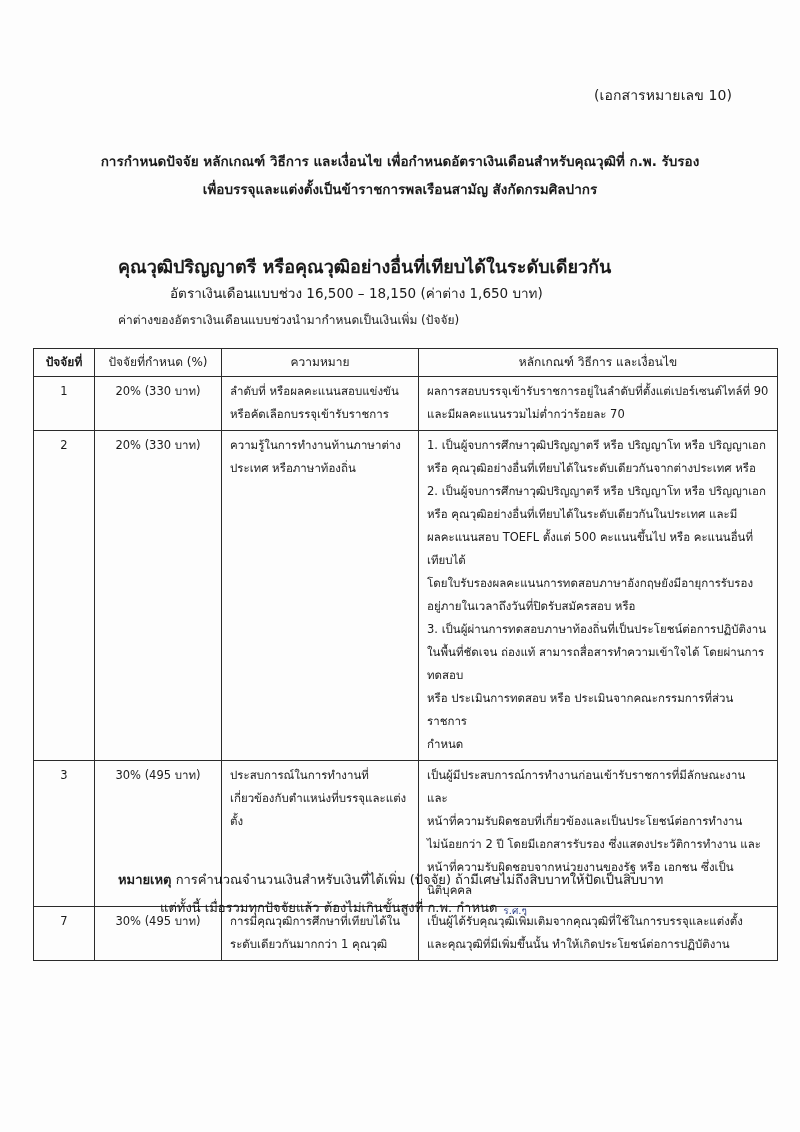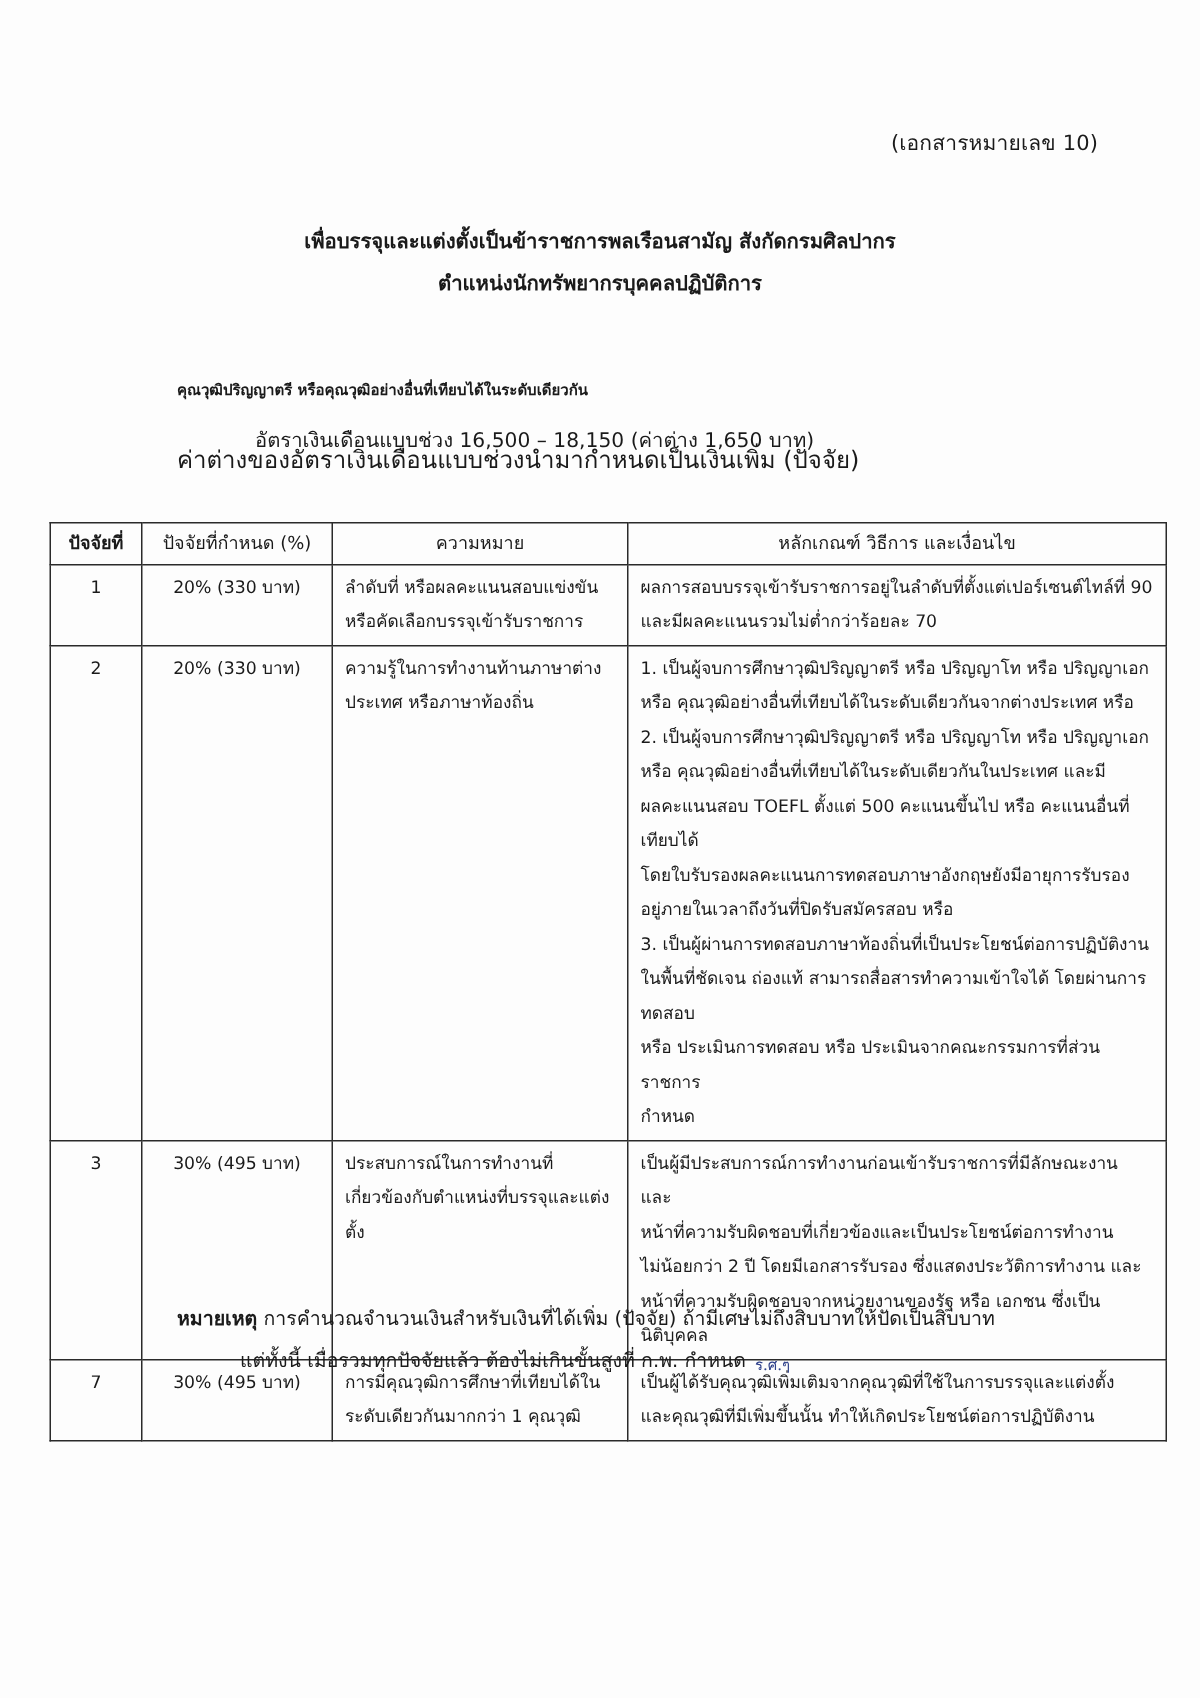--- a/index.html
+++ b/index.html
@@ -11,27 +11,27 @@
     .page { position: absolute; left: 0; top: 0; width: 800px; height: 1132px; background: #fdfdfd; }
     .doc-number {
       position: absolute; right: 68px; top: 84px;
       font-size: 14px; letter-spacing: 0.1px;
     }
     .title-block {
       position: absolute; left: 0; top: 147px; width: 800px; text-align: center;
       font-weight: bold; font-size: 13.5px; line-height: 28px;
     }
     .qual {
-      position: absolute; left: 118px; top: 252px; font-weight: bold; font-size: 10px;
+      position: absolute; left: 118px; top: 252px; font-weight: bold; font-size: 18px;
     }
     .salary {
       position: absolute; left: 170px; top: 282px; font-size: 13.5px; text-align: right;
     }
     .diff {
-      position: absolute; left: 118px; top: 294px; font-size: 16px; text-align: center;
+      position: absolute; left: 118px; top: 310px; font-size: 12px; text-align: center;
     }
     table.factors {
       position: absolute; left: 33px; top: 348px;
       width: 745px; border-collapse: collapse; font-size: 11.5px;
     }
     table.factors th, table.factors td {
       border: 1px solid #2a2a2a; vertical-align: top; padding: 3px 8px 4px 8px;
       line-height: 23px; font-weight: normal;
     }
     table.factors th { text-align: center; font-size: 12px; padding-top: 2px; padding-bottom: 2px; }
@@ -53,22 +53,22 @@
     }
   </style>
 </head>
 <body>
 
 <div class="page">
 
   <div class="doc-number">(เอกสารหมายเลข 10)</div>
 
   <div class="title-block">
+    <div>การกำหนดปัจจัย หลักเกณฑ์ วิธีการ และเงื่อนไข เพื่อกำหนดอัตราเงินเดือนสำหรับคุณวุฒิที่ ก.พ. รับรอง</div>
     <div>เพื่อบรรจุและแต่งตั้งเป็นข้าราชการพลเรือนสามัญ สังกัดกรมศิลปากร</div>
-    <div>ตำแหน่งนักทรัพยากรบุคคลปฏิบัติการ</div>
   </div>
 
   <div class="qual">คุณวุฒิปริญญาตรี หรือคุณวุฒิอย่างอื่นที่เทียบได้ในระดับเดียวกัน</div>
   <div class="salary">อัตราเงินเดือนแบบช่วง 16,500 – 18,150 (ค่าต่าง 1,650 บาท)</div>
   <div class="diff">ค่าต่างของอัตราเงินเดือนแบบช่วงนำมากำหนดเป็นเงินเพิ่ม (ปัจจัย)</div>
 
   <table class="factors">
     <thead>
       <tr>
         <th class="c1 bold">ปัจจัยที่</th>

